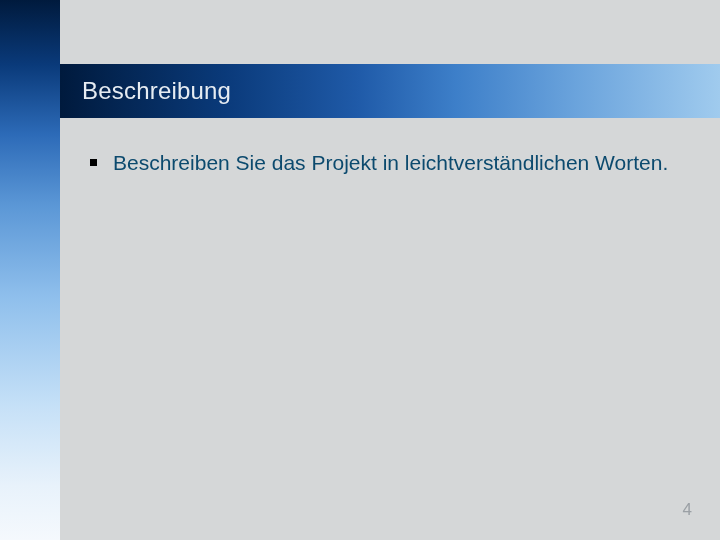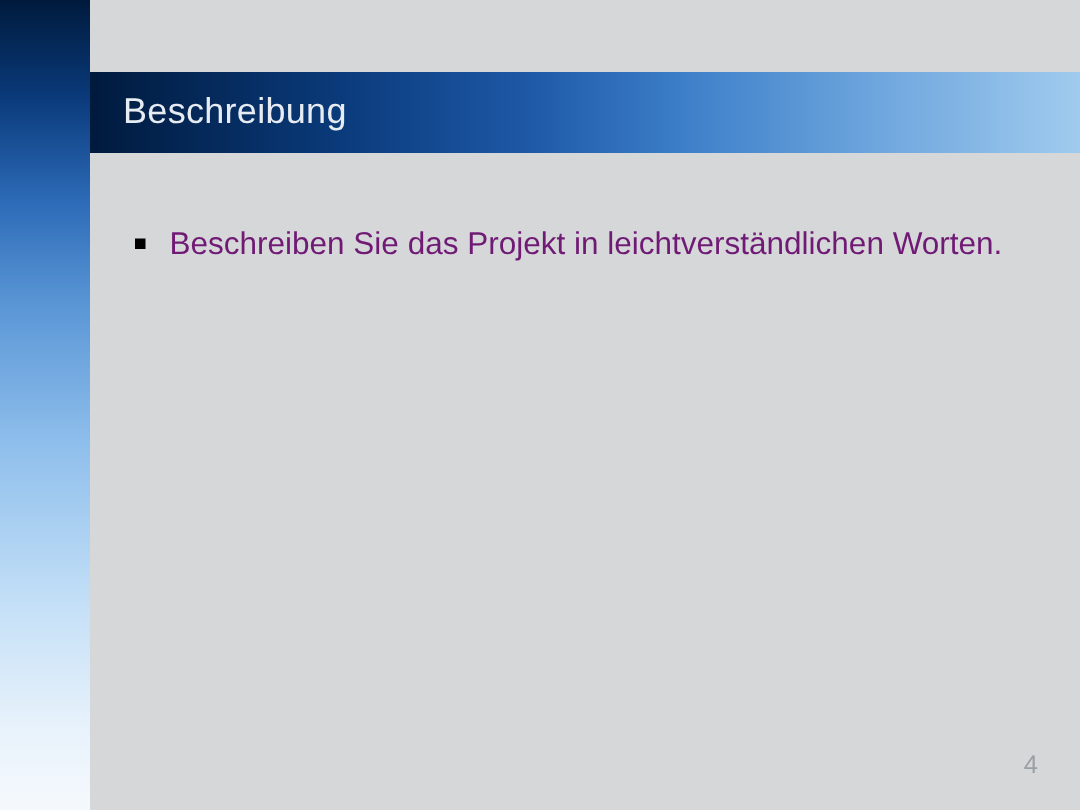--- a/index.html
+++ b/index.html
@@ -21,21 +21,21 @@
       #2d6bb8 25%,
       #5b97d6 38%,
       #8fbfec 55%,
       #c5e0f7 75%,
       #e8f2fb 90%,
       #f5f9fd 100%);
   }
   .title-bar {
     position: absolute;
     left: 60px;
-    top: 48px;
+    top: 64px;
     width: 660px;
     height: 54px;
     background: linear-gradient(to right,
       #001a3d 0%,
       #0a3a7a 25%,
       #1f5aa8 45%,
       #3d7fc9 60%,
       #6aa3dc 78%,
       #a0cbee 100%);
     display: flex;
@@ -63,21 +63,21 @@
     width: 7px;
     height: 7px;
     background: #000;
     margin-top: 9px;
     margin-right: 16px;
     flex-shrink: 0;
   }
   .bullet-text {
     font-size: 21px;
     line-height: 1.28;
-    color: #701a75;
+    color: #0c4a6e;
   }
   .page-number {
     position: absolute;
     right: 28px;
     bottom: 20px;
     font-size: 17px;
     color: #9ba0a5;
   }
 </style>
 </head>

